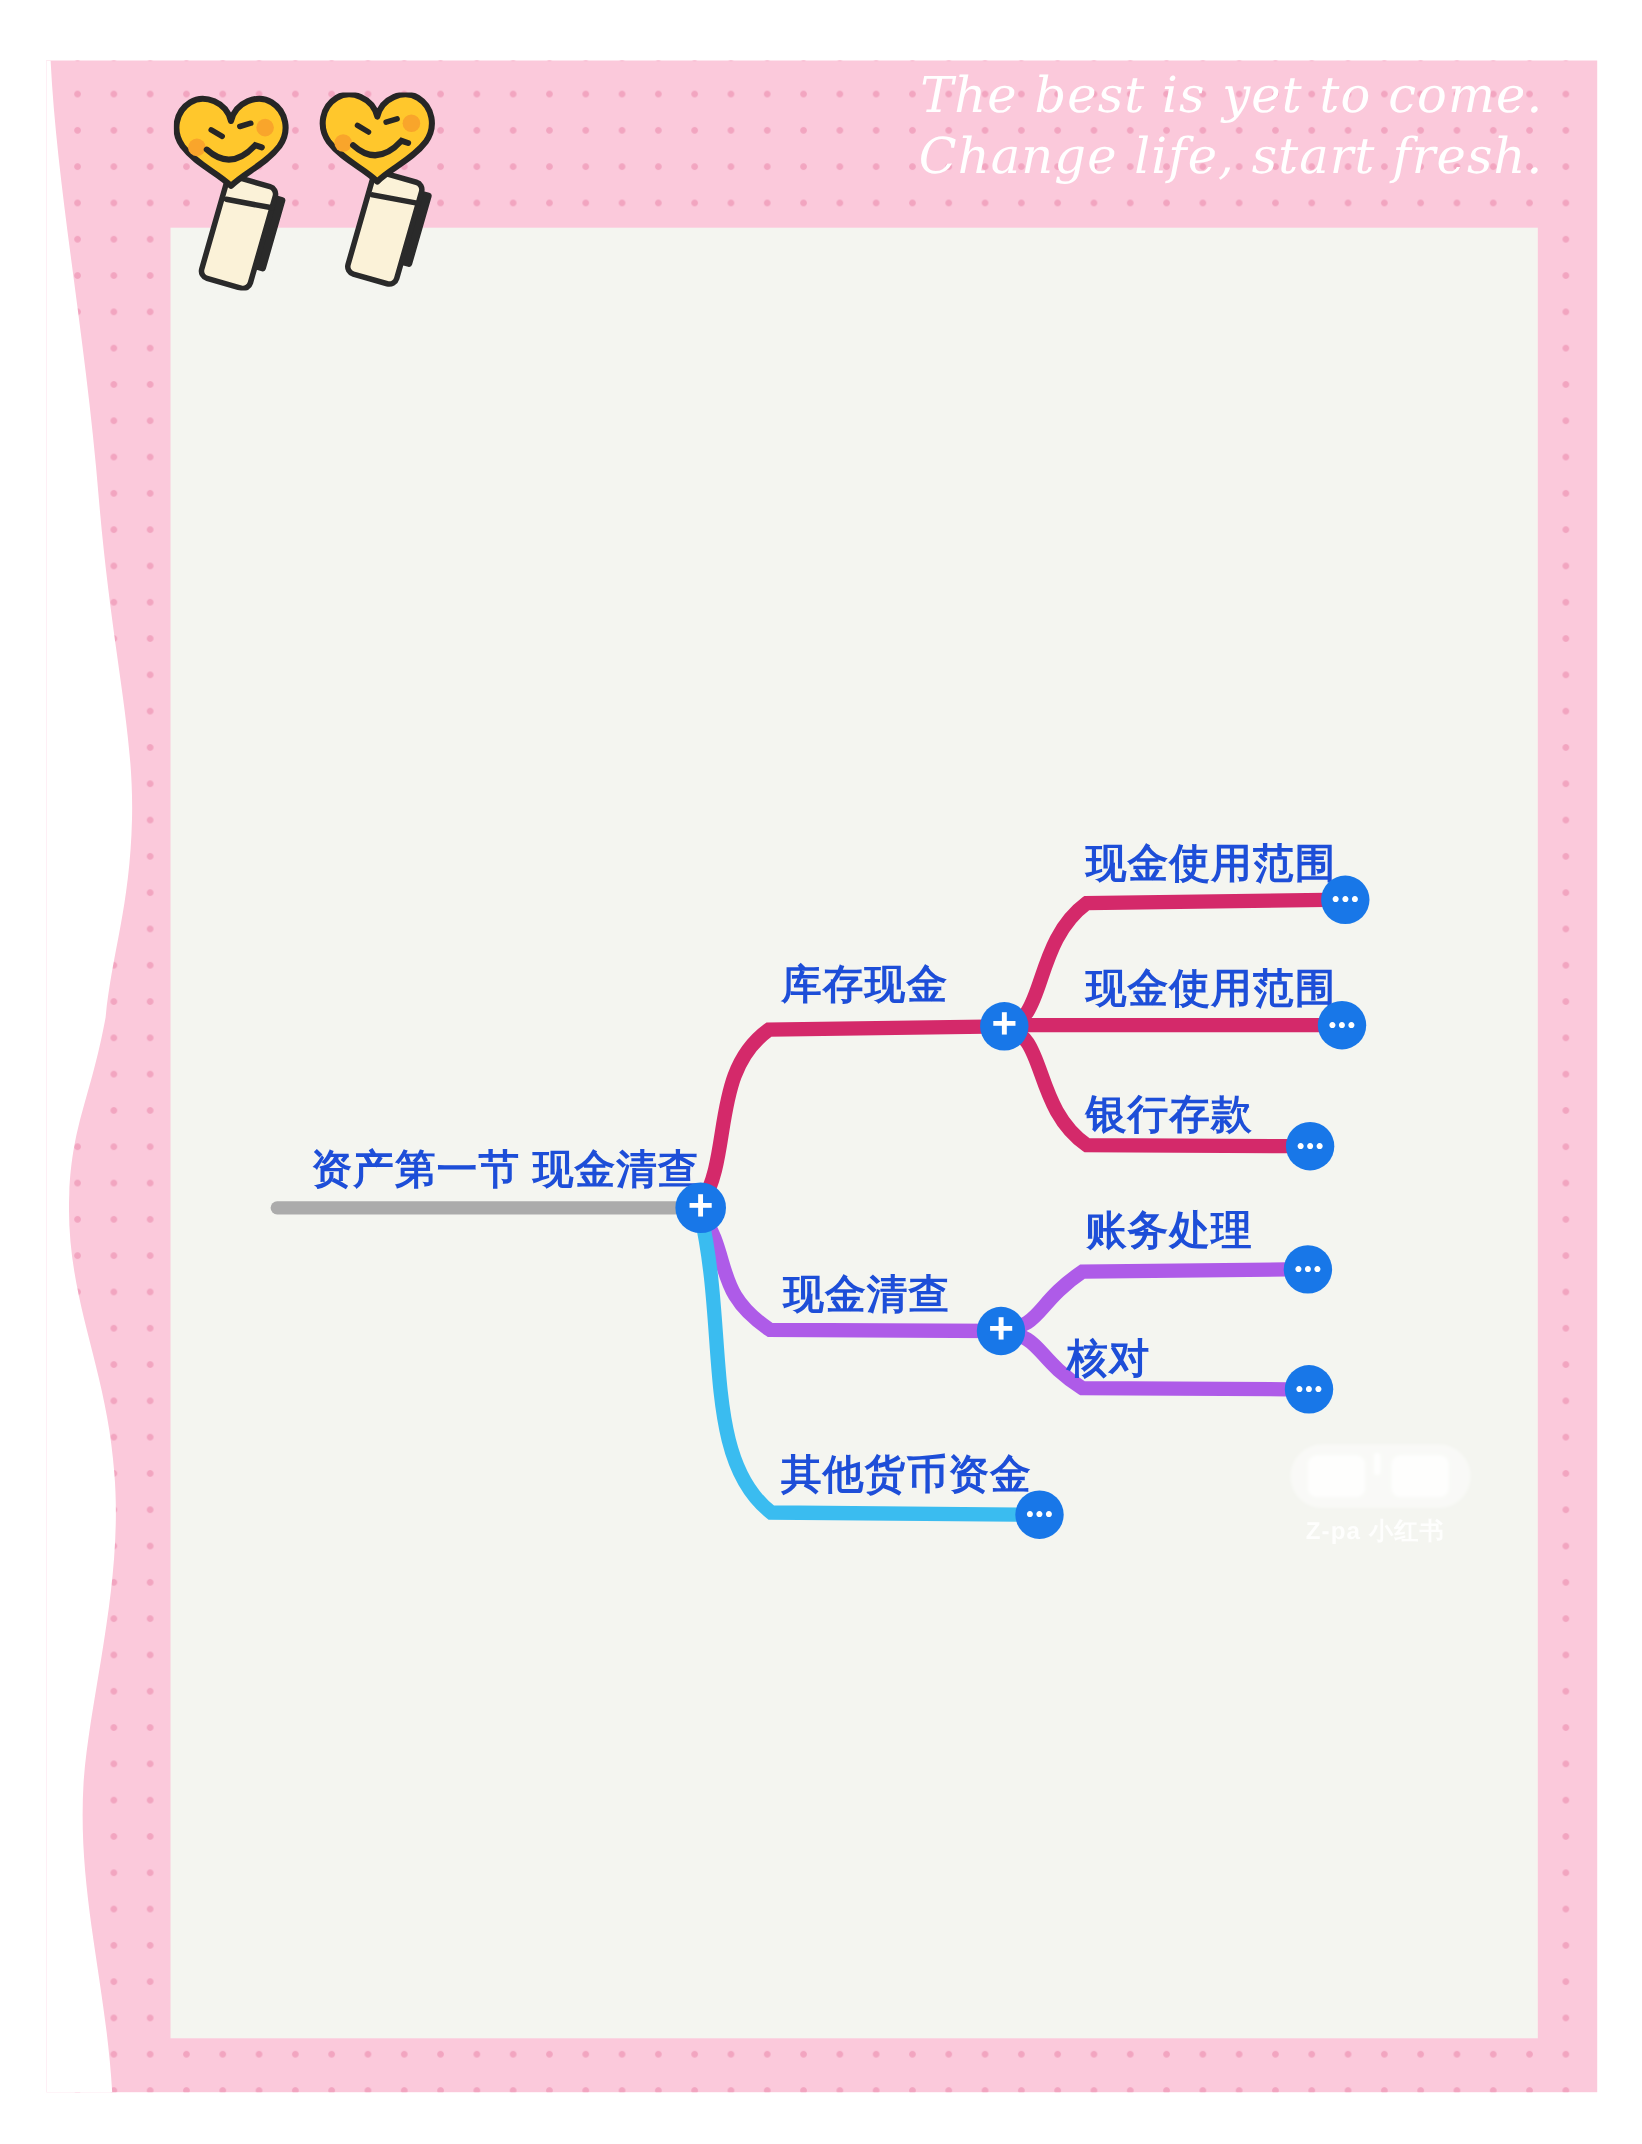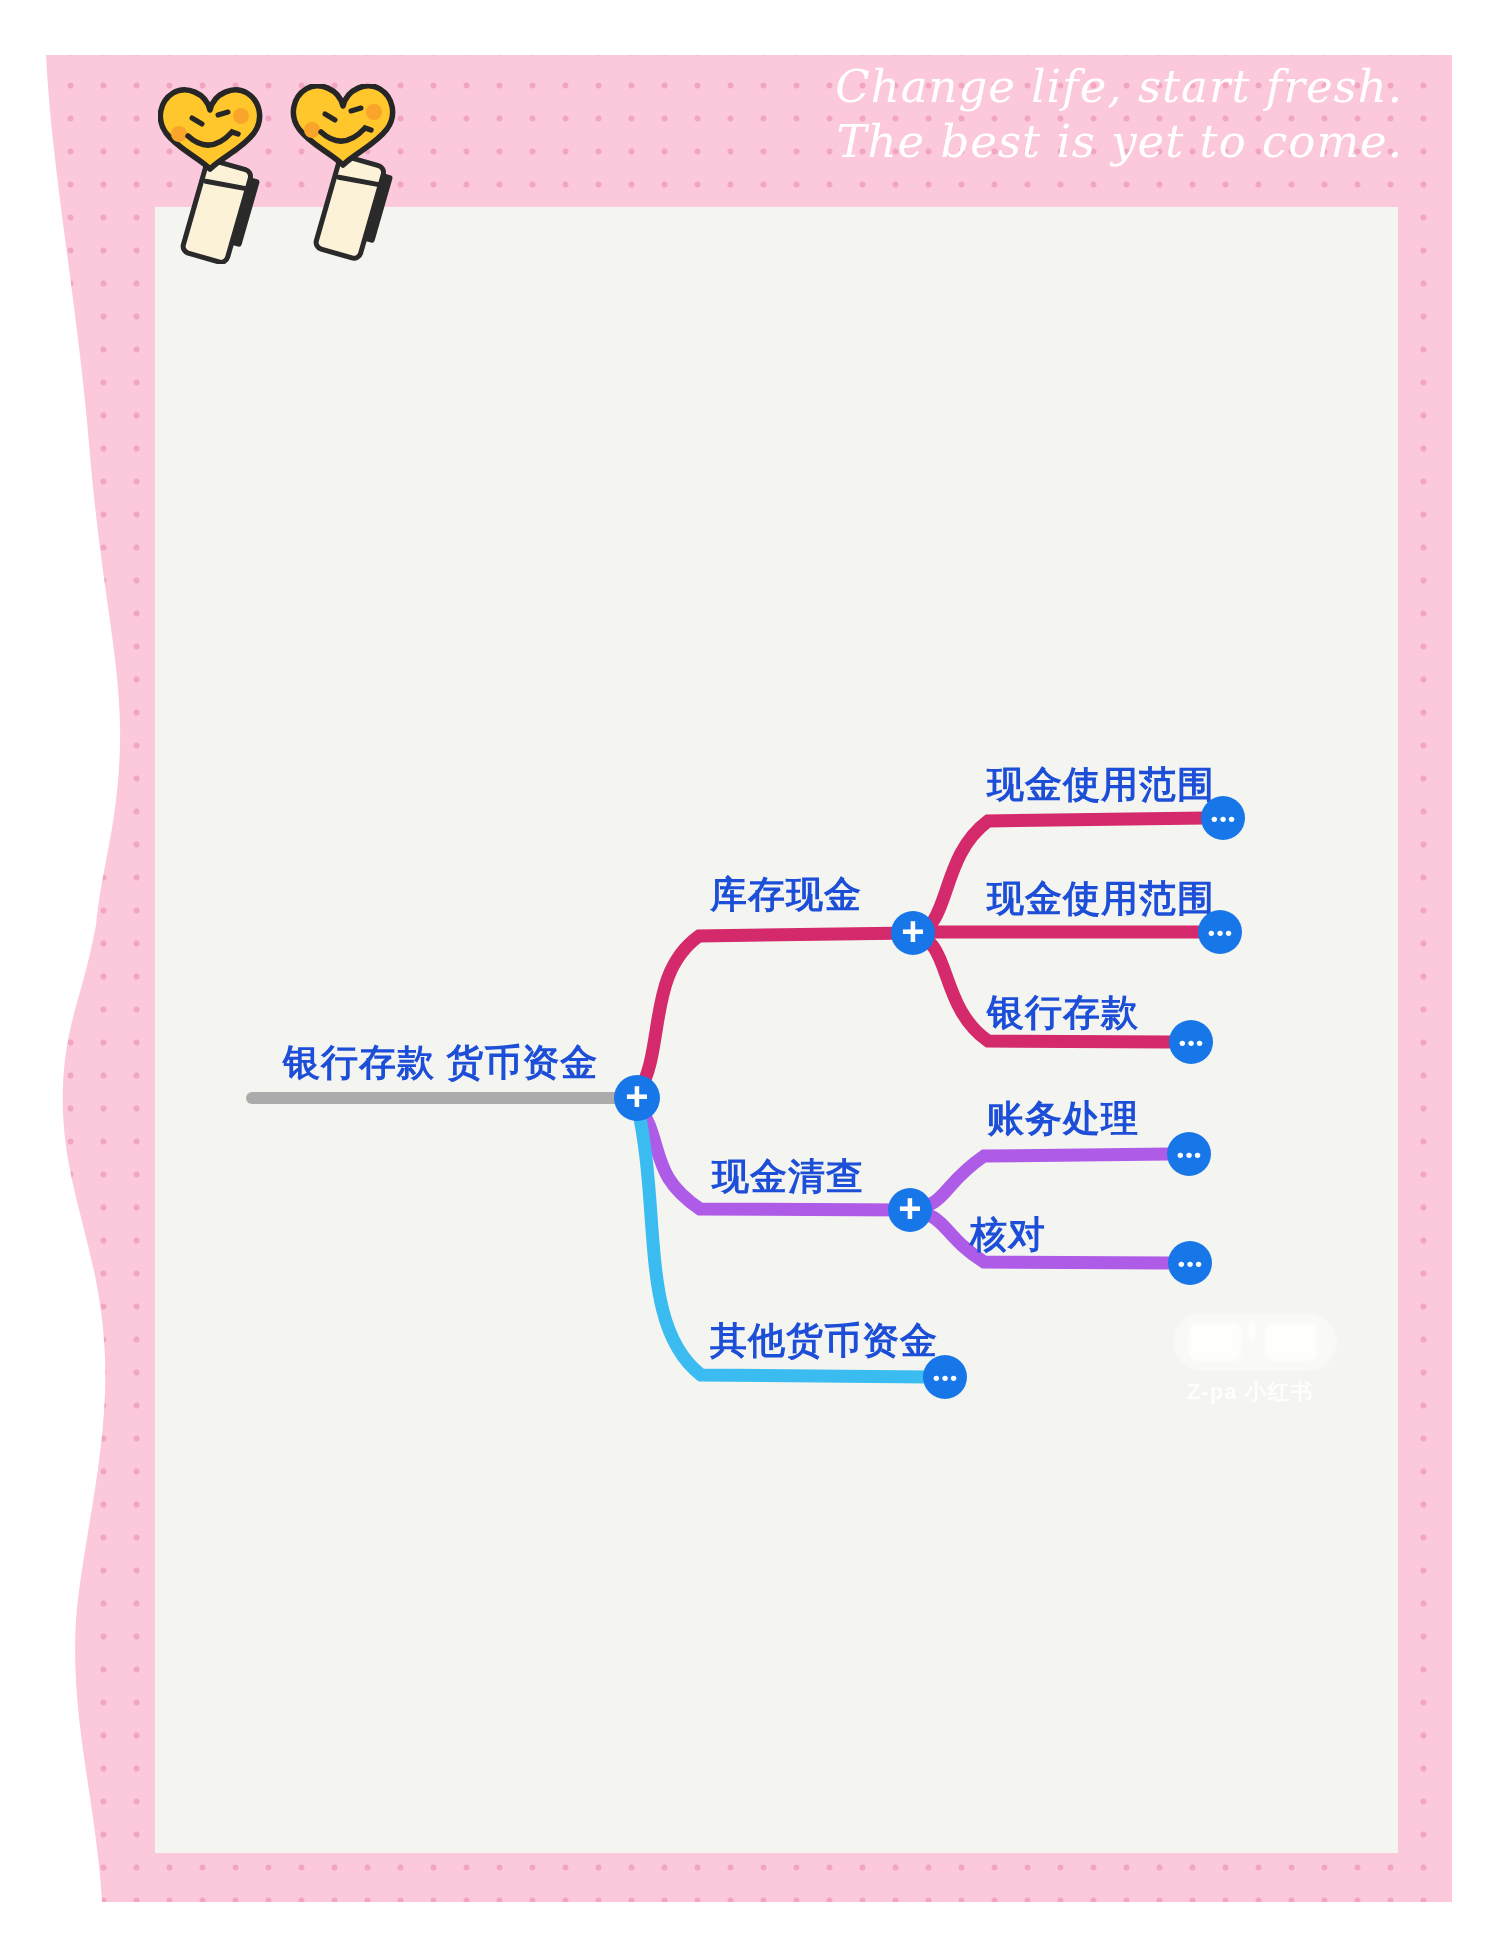--- a/index.html
+++ b/index.html
@@ -58,22 +58,22 @@
 
   <svg class="wave-svg" width="115" height="1847" viewBox="0 0 115 1847">
     <path fill="#ffffff" d="M0,0 L4,0 C10,120 36,250 48,400 C60,540 80,610 78,690
       C76,770 60,810 54,870 C40,945 24,965 21,1030 C17,1125 55,1185 62,1285
       C70,1385 40,1485 34,1565 C28,1665 54,1745 60,1847 L0,1847 Z"></path>
   </svg>
 
   <div class="panel"></div>
 
   <div class="quote">
+    <div>The best is yet to come.</div>
     <div>Change life, start fresh.</div>
-    <div>The best is yet to come.</div>
   </div>
 
   <svg class="stickers" width="290" height="180" viewBox="0 0 290 180">
     <g id="heartguy">
       <g transform="rotate(16 62 120)">
         <rect x="80" y="86" width="14" height="70" rx="3" fill="#2a2a2a"></rect>
         <rect x="38" y="80" width="46" height="96" rx="7" fill="#fbf2d8" stroke="#2a2a2a" stroke-width="5"></rect>
         <line x1="42" y1="102" x2="84" y2="98" stroke="#2a2a2a" stroke-width="5" stroke-linecap="round"></line>
       </g>
       <path d="M52,26 C48,9 28,1 15,9 C2,17 -2,35 8,49 C20,65 40,73 52,85
@@ -101,21 +101,21 @@
       <path d="M637 1101 C666 1146 648 1174 700 1209 L910 1210"></path>
       <path d="M910 1209 C948 1206 940 1186 984 1156 L1170 1154"></path>
       <path d="M910 1211 C948 1214 940 1234 984 1262 L1170 1263"></path>
     </g>
 
     <g stroke="#3abcf0" stroke-width="13" stroke-linecap="round" fill="none">
       <path d="M637 1104 C662 1212 638 1326 701 1375 L928 1377"></path>
     </g>
   </svg>
 
-  <div class="label" style="left:283px;top:1038px;">银行存款 货币资金</div>
+  <div class="label" style="left:283px;top:1038px;">资产第一节 现金清查</div>
   <div class="label" style="left:710px;top:870px;">库存现金</div>
   <div class="label" style="left:987px;top:760px;">现金使用范围</div>
   <div class="label" style="left:987px;top:874px;">现金使用范围</div>
   <div class="label" style="left:987px;top:988px;">银行存款</div>
   <div class="label" style="left:712px;top:1152px;">现金清查</div>
   <div class="label" style="left:987px;top:1094px;">账务处理</div>
   <div class="label" style="left:970px;top:1210px;">核对</div>
   <div class="label" style="left:710px;top:1316px;">其他货币资金</div>
 
   <div class="node root" style="left:614px;top:1075px;">

